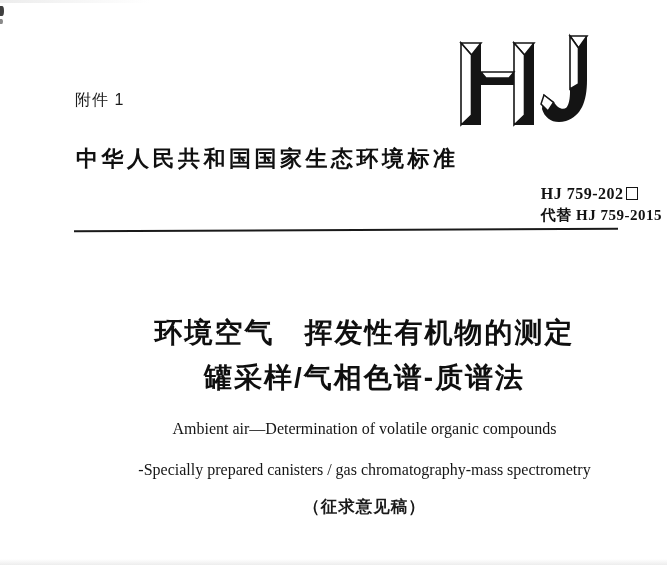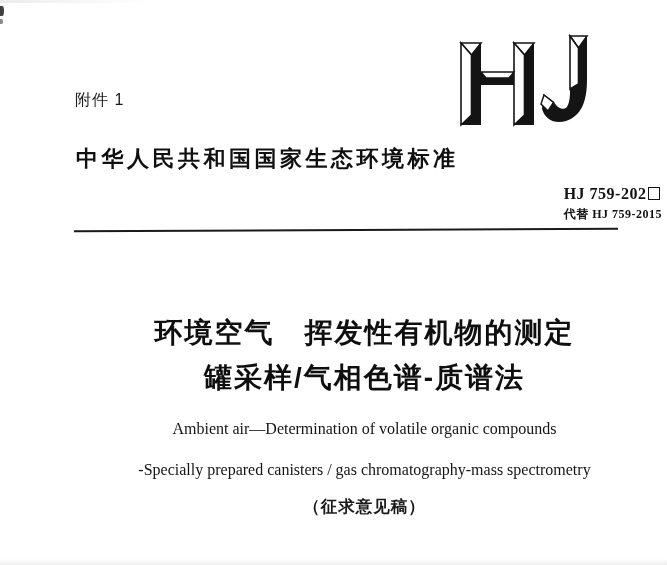--- a/index.html
+++ b/index.html
@@ -54,21 +54,21 @@
   }
   .year-box {
     display: inline-block;
     width: 10px; height: 11px;
     border: 1.6px solid #141414;
     margin-left: 2px;
     vertical-align: -1px;
   }
   .replaces-note {
     margin-top: 3px;
-    font-size: 12px;
+    font-size: 15px;
     font-weight: 600;
     letter-spacing: 0.5px;
     white-space: nowrap;
   }
 
   .header-rule {
     position: absolute;
     left: 74px; top: 229px;
     width: 544px; height: 2.4px;
     background: #1a1a1a;

